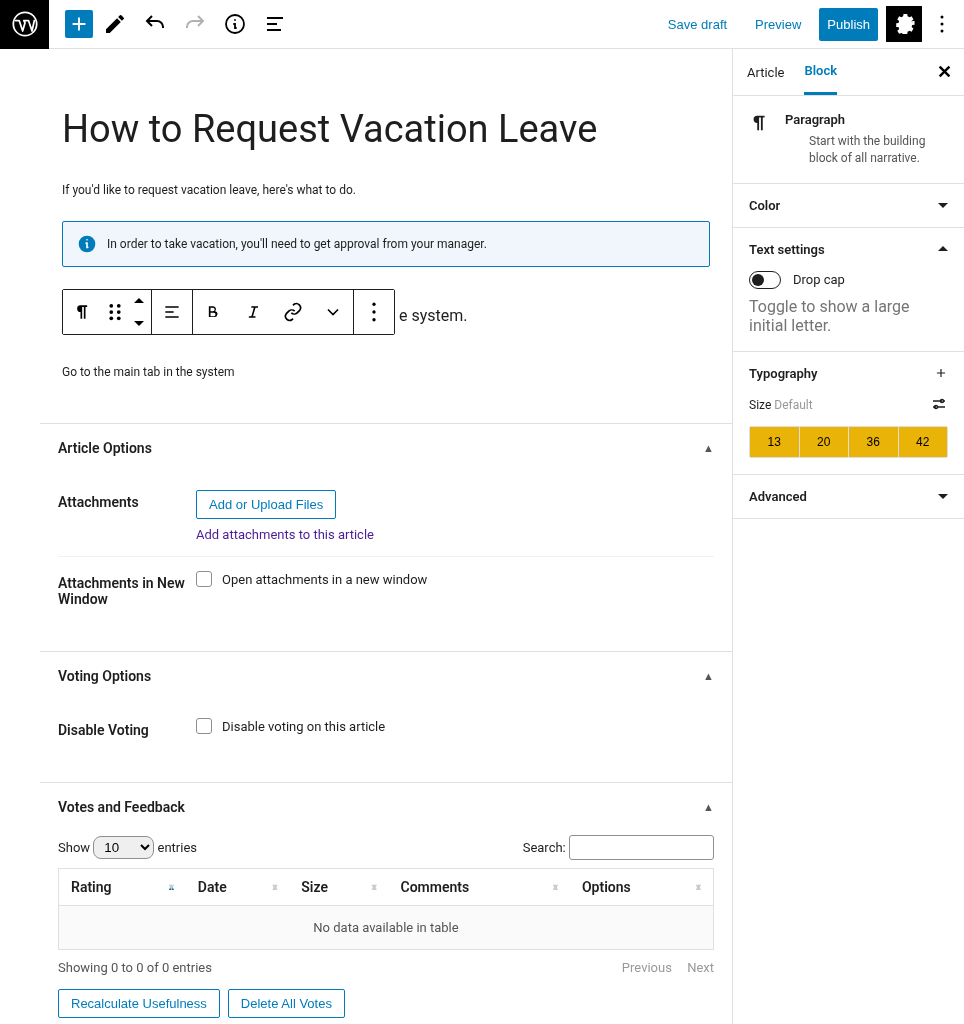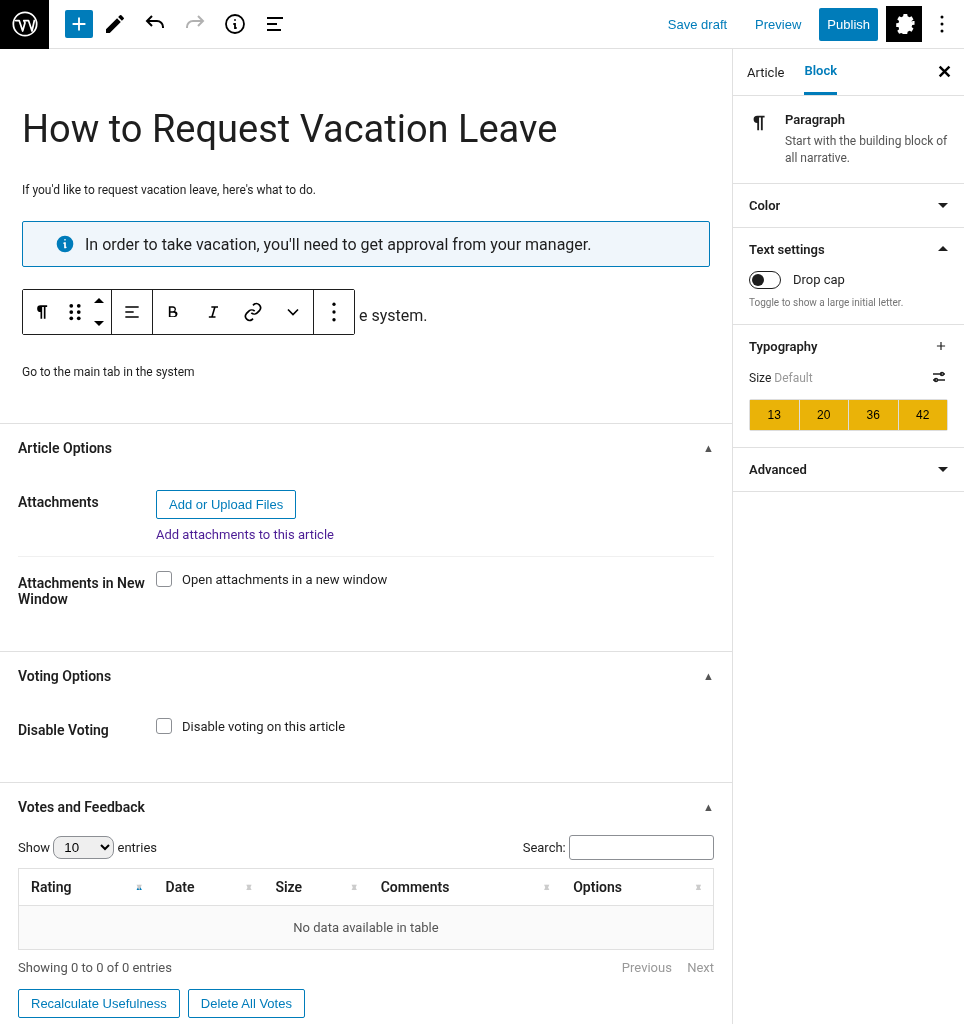--- a/index.html
+++ b/index.html
@@ -13,25 +13,25 @@
 .icon-btn svg { width: 24px; height: 24px; }
 .add-btn { background: #007cba; color: #fff; width: 28px; height: 28px; border-radius: 2px; }
 .add-btn svg { width: 22px; height: 22px; }
 .topbar-right { margin-left: auto; display: flex; align-items: center; gap: 8px; padding-right: 10px; }
 .link-btn { color: #007cba; background: none; border: none; padding: 6px 10px; cursor: pointer; font-size: 13px; }
 .publish-btn { background: #007cba; color: #fff; border: none; padding: 9px 8px; cursor: pointer; font-size: 13px; border-radius: 2px; }
 .settings-btn { background: #000; color: #fff; width: 36px; height: 36px; display: flex; align-items: center; justify-content: center; border: none; cursor: pointer; }
 .settings-btn svg { width: 22px; height: 22px; }
 .more-btn { width: 24px; height: 36px; background: none; border: none; cursor: pointer; display: flex; align-items: center; justify-content: center; }
 .main { display: flex; flex: 1; overflow: hidden; }
-.editor { flex: 1; overflow-y: auto; }
+.editor { flex: 1; overflow-y: auto; margin-left: 40px; }
 .content { padding: 58px 22px 20px 22px; }
 .title { font-size: 38px; font-weight: 400; margin-bottom: 30px; color: #1e1e1e; }
 .p { font-size: 12px; color: #1e1e1e; margin-bottom: 22px; line-height: 1.5; }
-.info-box { border: 1px solid #007cba; background: #f0f6fb; padding: 12px 32px; border-radius: 2px; display: flex; align-items: center; gap: 10px; margin-bottom: 22px; font-size: 16px; }
+.info-box { border: 1px solid #007cba; background: #f0f6fb; padding: 12px 14px; border-radius: 2px; display: flex; align-items: center; gap: 10px; margin-bottom: 22px; font-size: 12px; }
 .info-box .info-icon { width: 20px; height: 20px; color: #007cba; flex-shrink: 0; }
 .block-toolbar { display: inline-flex; border: 1px solid #1e1e1e; border-radius: 2px; background: #fff; margin-bottom: 6px; position: relative; }
 .tb-group { display: flex; border-right: 1px solid #1e1e1e; }
 .tb-group:last-child { border-right: none; }
 .tb-btn { width: 40px; height: 44px; display: flex; align-items: center; justify-content: center; background: #fff; border: none; cursor: pointer; }
 .tb-btn svg { width: 20px; height: 20px; }
 .tb-btn.narrow { width: 24px; }
 .tb-updown { display: flex; flex-direction: column; width: 24px; }
 .tb-updown button { height: 22px; background: #fff; border: none; cursor: pointer; display:flex; align-items:center; justify-content:center; }
 .toolbar-row { display: flex; align-items: center; margin-bottom: 22px; }
@@ -60,28 +60,28 @@
 .pager span { margin-left: 12px; }
 .action-btns { display: flex; gap: 8px; padding-bottom: 10px; }
 .sidebar { width: 232px; border-left: 1px solid #e0e0e0; overflow-y: auto; }
 .sb-tabs { display: flex; align-items: center; padding: 0 14px; border-bottom: 1px solid #e0e0e0; position: relative; height: 47px; }
 .sb-tab { padding: 14px 0; margin-right: 20px; font-size: 13px; font-weight: 400; cursor: pointer; }
 .sb-tab.active { font-weight: 600; border-bottom: 3px solid #007cba; color: #007cba; }
 .sb-close { position: absolute; right: 12px; top: 12px; background: none; border: none; cursor: pointer; font-size: 18px; font-weight: 600; }
 .sb-block-info { padding: 16px; display: flex; gap: 14px; border-bottom: 1px solid #e0e0e0; }
 .sb-block-info .icon { flex-shrink: 0; }
 .sb-block-info h3 { font-size: 13px; font-weight: 600; margin-bottom: 6px; }
-.sb-block-info p { font-size: 12px; color: #555; line-height: 1.4; }
+.sb-block-info p { font-size: 12px; color: #555; line-height: 1.4; margin-left: 24px; }
 .sb-panel { border-bottom: 1px solid #e0e0e0; }
 .sb-panel-header { display: flex; align-items: center; justify-content: space-between; padding: 14px 16px; font-size: 13px; font-weight: 600; cursor: pointer; }
 .sb-panel-body { padding: 0 16px 16px 16px; }
 .toggle-row { display: flex; align-items: center; gap: 12px; margin-bottom: 8px; }
 .toggle { width: 32px; height: 18px; border: 1px solid #1e1e1e; border-radius: 10px; position: relative; background: #fff; }
 .toggle::after { content: ''; width: 12px; height: 12px; background: #1e1e1e; border-radius: 50%; position: absolute; top: 2px; left: 2px; }
-.sb-hint { font-size: 10px; color: #757575; }
+.sb-hint { font-size: 16px; color: #757575; }
 .typo-row { display: flex; justify-content: space-between; align-items: center; padding: 0 16px 10px 16px; font-size: 12px; }
 .typo-row .default { color: #999; }
 .sliders-icon svg { width: 18px; height: 18px; }
 .size-buttons { display: flex; margin: 0 16px 16px 16px; border: 1px solid #ddd; border-radius: 2px; }
 .size-btn { flex: 1; padding: 8px 0; text-align: center; font-size: 12px; border: none; background: #eab308; border-right: 1px solid #ddd; cursor: pointer; }
 .size-btn:last-child { border-right: none; }
 .caret { width: 10px; height: 10px; }
 .chev { font-size: 11px; color: #555; }
 </style>
 </head>

